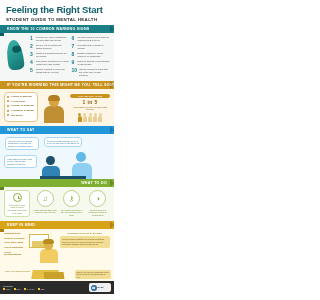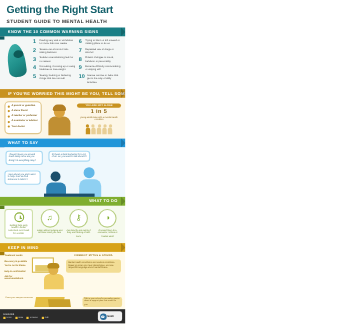--- a/index.html
+++ b/index.html
@@ -184,21 +184,21 @@
     color: #fff; font-size: 3px; display: flex; align-items: center; justify-content: center;
   }
   .logo-txt { font-size: 2.4px; font-weight: bold; color: #2b2b2b; letter-spacing: -0.1px; }
 </style>
 </head>
 <body>
 
 <div class="page">
 
   <div class="header">
-    <div class="title">Getting the Right Start</div>
+    <div class="title">Feeling the Right Start</div>
     <div class="subtitle">STUDENT GUIDE TO MENTAL HEALTH</div>
   </div>
 
   <div class="banner teal">
     <span>KNOW THE 10 COMMON WARNING SIGNS</span>
   </div>
   <div style="position:relative;">
       <div class="ribbon-tail tail-teal"></div>
     </div>
 

